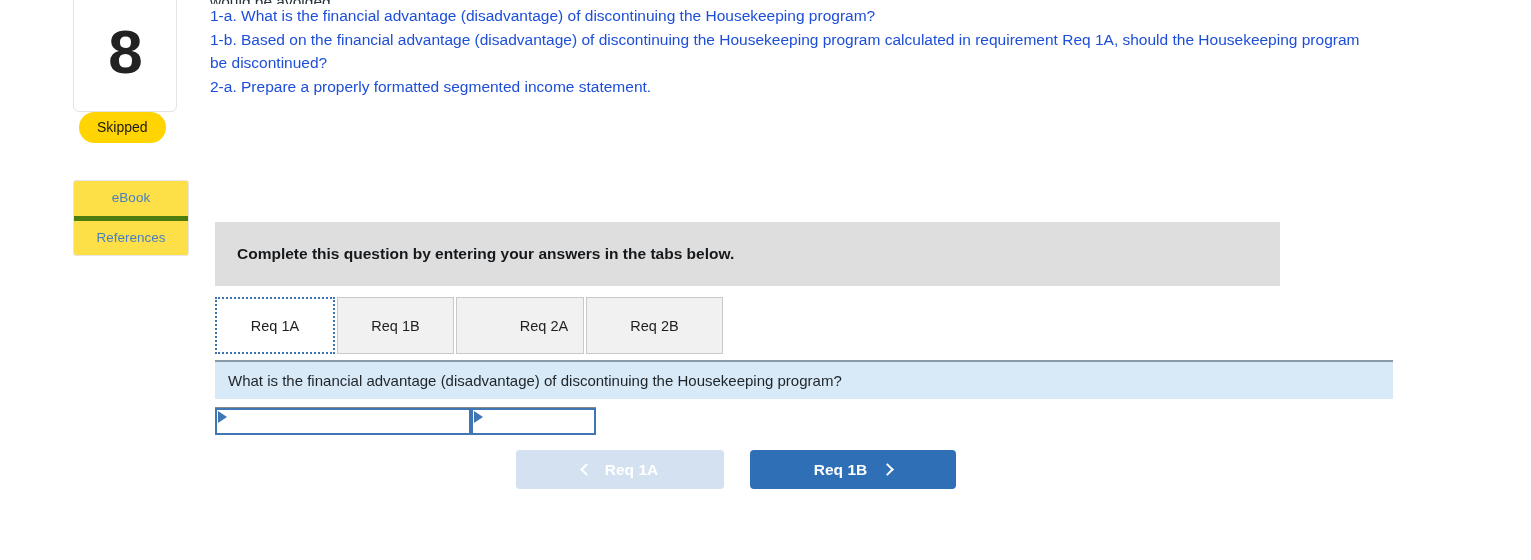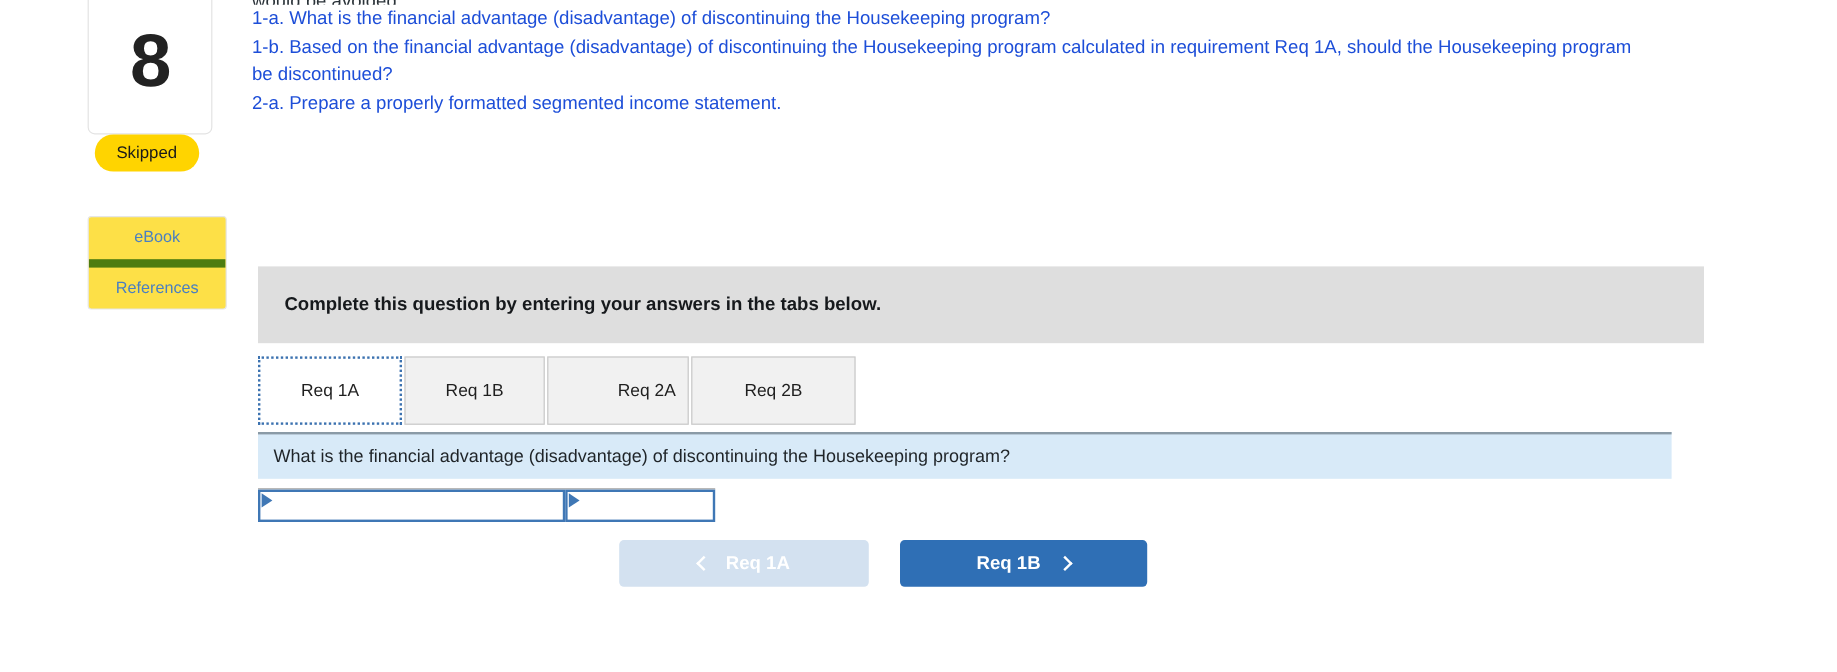--- a/index.html
+++ b/index.html
@@ -69,21 +69,21 @@
     background: #fde047;
     overflow: hidden;
   }
   .res-item {
     text-align: center;
     font-size: 13.5px;
     color: #4a7fc1;
     padding: 9px 2px;
     line-height: 1.2;
   }
-  .res-item + .res-item { border-top: 7px solid #4d7c0f; }
+  .res-item + .res-item { border-top: 5px solid #4d7c0f; }
 
   
   .qbody {
     position: absolute;
     left: 210px; top: -10px;
     width: 1160px;
   }
   .clipped-line {
     font-size: 15.5px;
     color: #2a3238;
@@ -101,21 +101,21 @@
   .req-line {
     font-size: 15.5px;
     color: #1d4ed8;
     line-height: 1.52;
   }
 
   
   .gray-banner {
     position: absolute;
     left: 215px; top: 222px;
-    width: 1205px; height: 64px;
+    width: 1065px; height: 64px;
     background: #dedede;
     display: flex; align-items: center;
   }
   .gray-banner-text {
     margin-left: 22px;
     font-size: 15.5px;
     font-weight: 700;
     color: #16191c;
   }
 
@@ -132,21 +132,21 @@
     background: #f1f1f1;
     border: 1px solid #c9c9c9;
     display: flex; align-items: center; justify-content: center;
     font-size: 14.5px;
     color: #1f1f1f;
     margin-right: 2px;
     cursor: pointer;
   }
   .tab.w1 { width: 120px; }
   .tab.w2 { width: 117px; }
-  .tab.w3 { width: 118px; padding-left: 48px; }
+  .tab.w3 { width: 128px; padding-left: 48px; }
   .tab.w4 { width: 137px; align-items: center; }
   .tab.active {
     background: #ffffff;
     border: 2px dotted #3c72b0;
     position: relative;
     z-index: 3;
   }
 
   
   .blue-banner {

